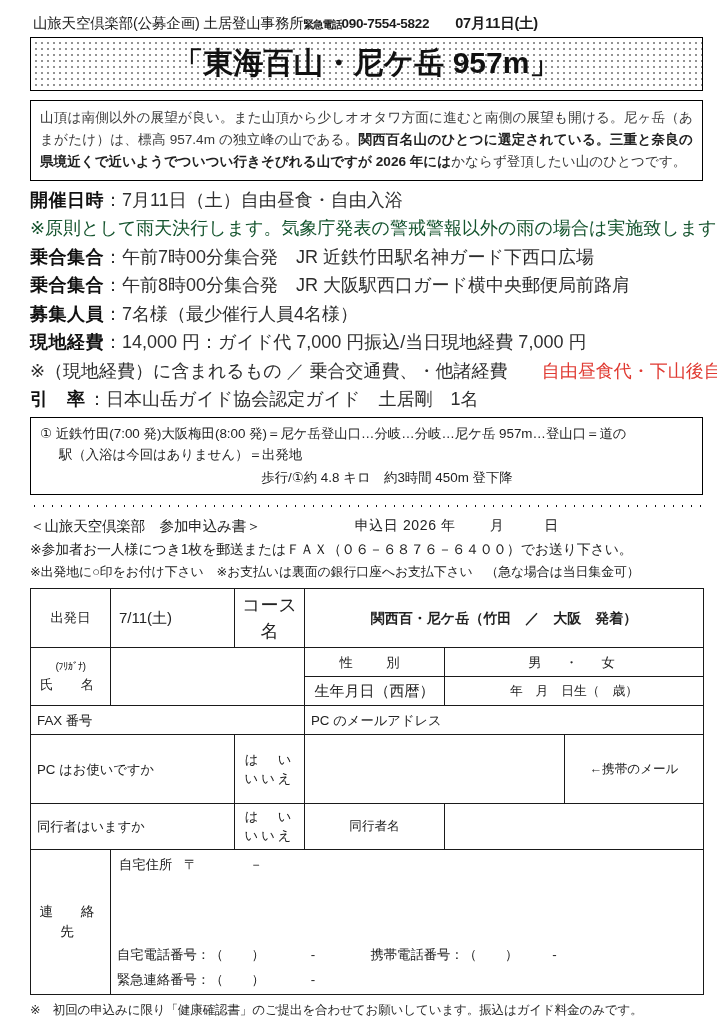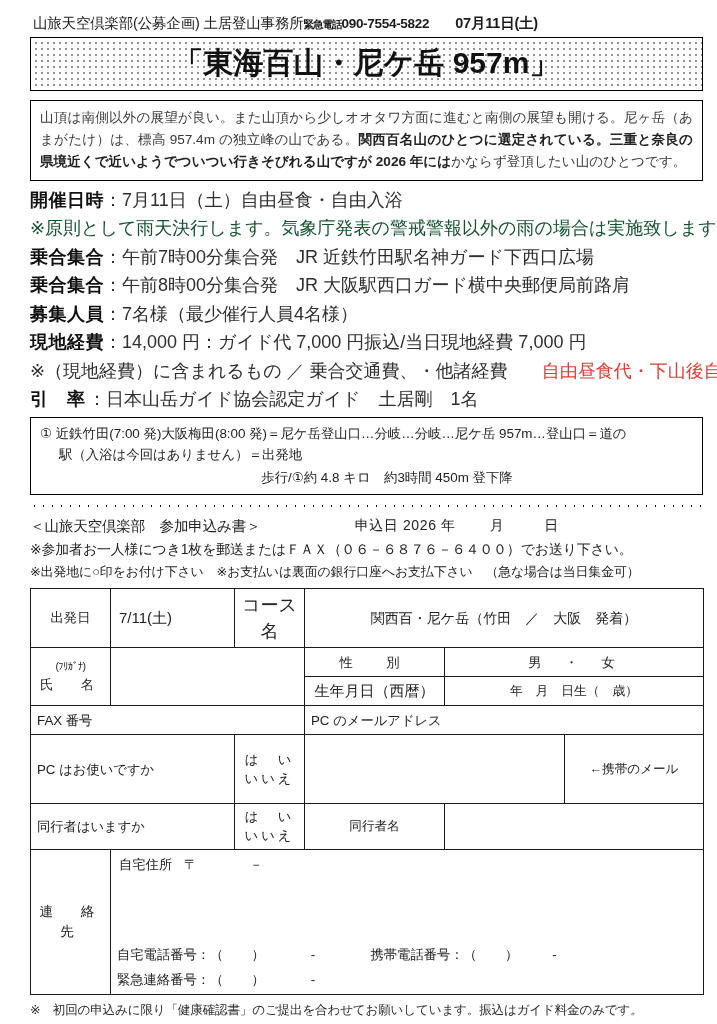--- a/index.html
+++ b/index.html
@@ -269,21 +269,21 @@
       <col style="width:140px">
       <col style="width:120px">
       <col style="width:139px">
     </colgroup>
     <tbody>
 
       <tr>
         <td class="c-center">出発日</td>
         <td class="c-left" style="font-size:15px;padding-left:8px">7/11(土)</td>
         <td class="c-center" style="font-size:18px">コース名</td>
-        <td class="c-center" colspan="3" style="font-weight:normal;font-size:14px">関西百・尼ケ岳（竹田　／　大阪　発着）</td>
+        <td class="c-center" colspan="3" style="font-weight:bold;font-size:14px">関西百・尼ケ岳（竹田　／　大阪　発着）</td>
       </tr>
 
       <tr>
         <td class="c-center" rowspan="2" style="height:26px">
           <div class="furigana">(ﾌﾘｶﾞﾅ)</div>
           <div class="namelbl">氏　名</div>
         </td>
         <td rowspan="2" colspan="2"></td>
         <td class="c-center" style="height:22px">
           <span class="lbl-sparse2">性　別</span>

